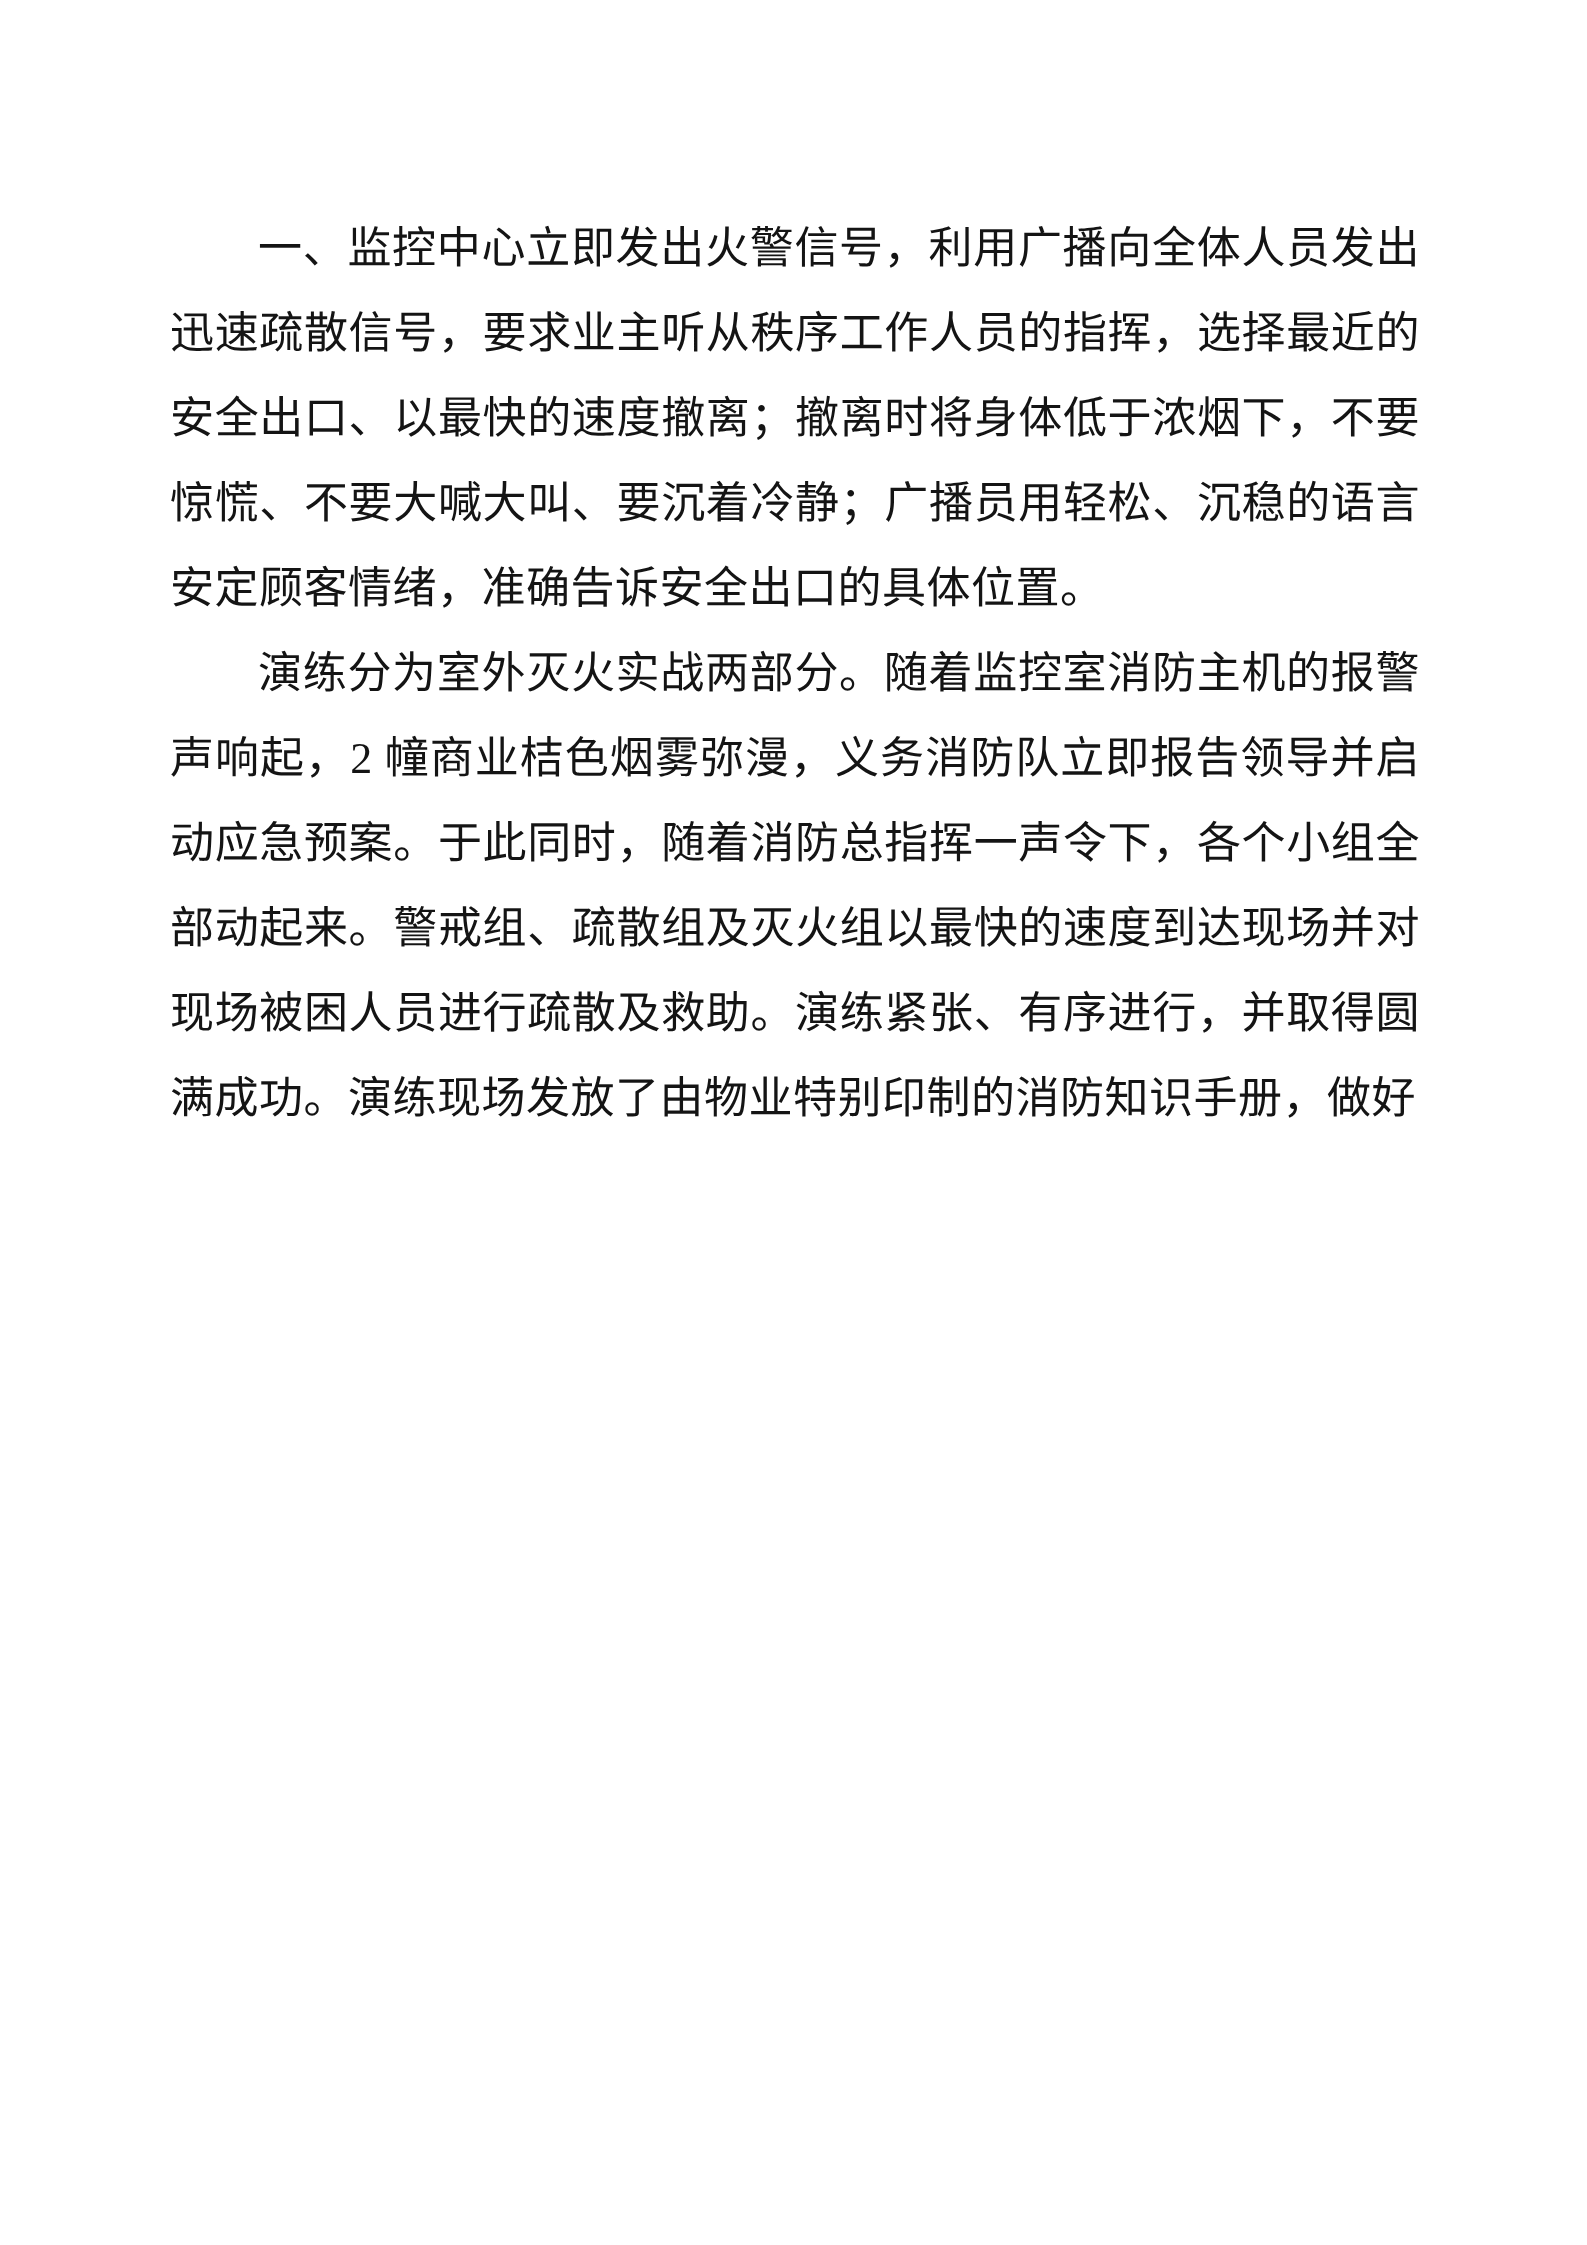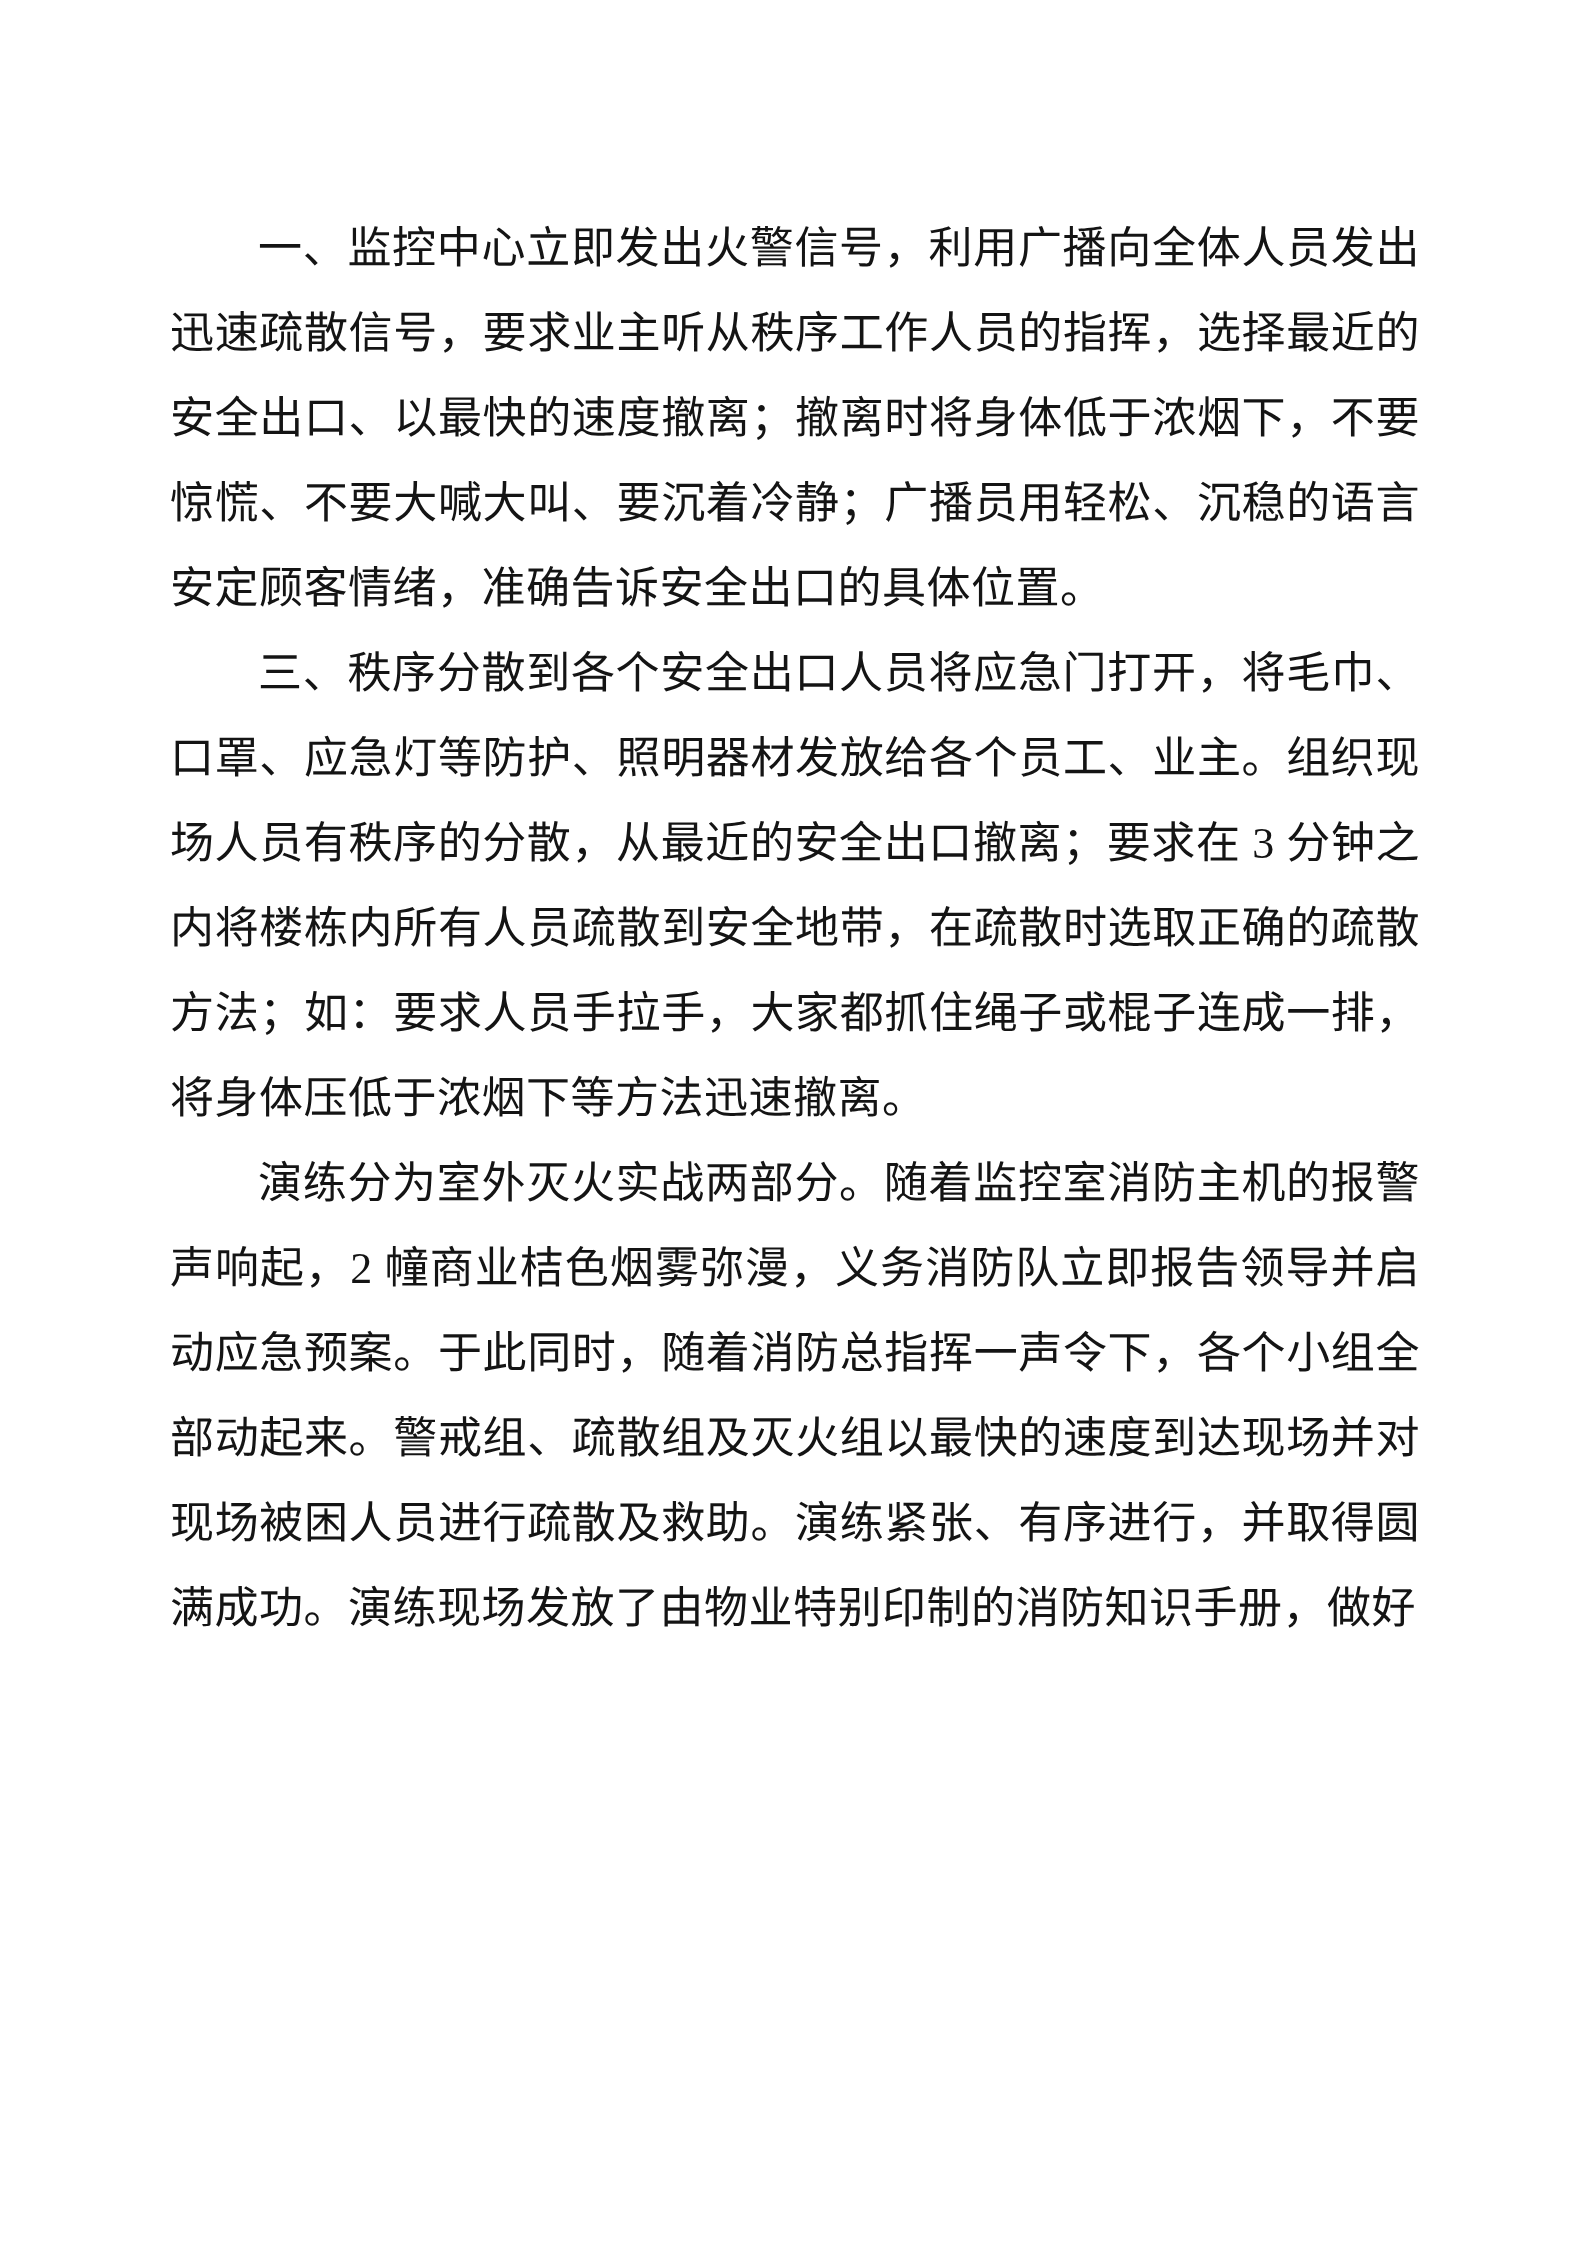--- a/index.html
+++ b/index.html
@@ -33,16 +33,15 @@
     padding: 0;
     text-indent: 2em;
   }
 </style>
 </head>
 <body>
 
 <div class="page">
   <div class="doc-body">
     <p>一、监控中心立即发出火警信号，利用广播向全体人员发出迅速疏散信号，要求业主听从秩序工作人员的指挥，选择最近的安全出口、以最快的速度撤离；撤离时将身体低于浓烟下，不要惊慌、不要大喊大叫、要沉着冷静；广播员用轻松、沉稳的语言安定顾客情绪，准确告诉安全出口的具体位置。</p>
-    <p>三、秩序分散到各个安全出口人员将应急门打开，将毛巾、口罩、应急灯等防护、照明器材发放给各个员工、业主。组织现场人员有秩序的分散，从最近的安全出口撤离；要求在 3 分钟之内将楼栋内所有人员疏散到安全地带，在疏散时选取正确的疏散方法；如：要求人员手拉手，大家都抓住绳子或棍子连成一排，将身体压低于浓烟下等方法迅速撤离。</p>
     <p>演练分为室外灭火实战两部分。随着监控室消防主机的报警声响起，2 幢商业桔色烟雾弥漫，义务消防队立即报告领导并启动应急预案。于此同时，随着消防总指挥一声令下，各个小组全部动起来。警戒组、疏散组及灭火组以最快的速度到达现场并对现场被困人员进行疏散及救助。演练紧张、有序进行，并取得圆满成功。演练现场发放了由物业特别印制的消防知识手册，做好</p>
   </div>
 </div>
 
 </body></html>

